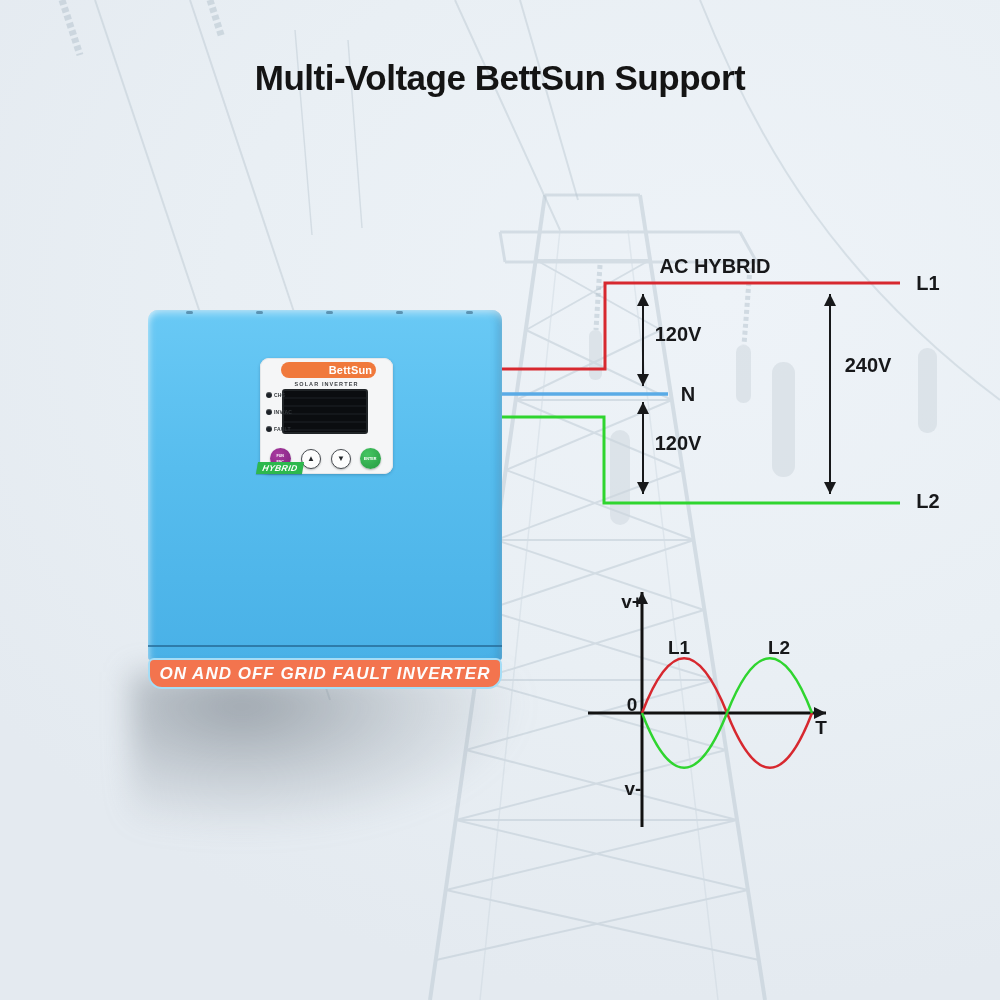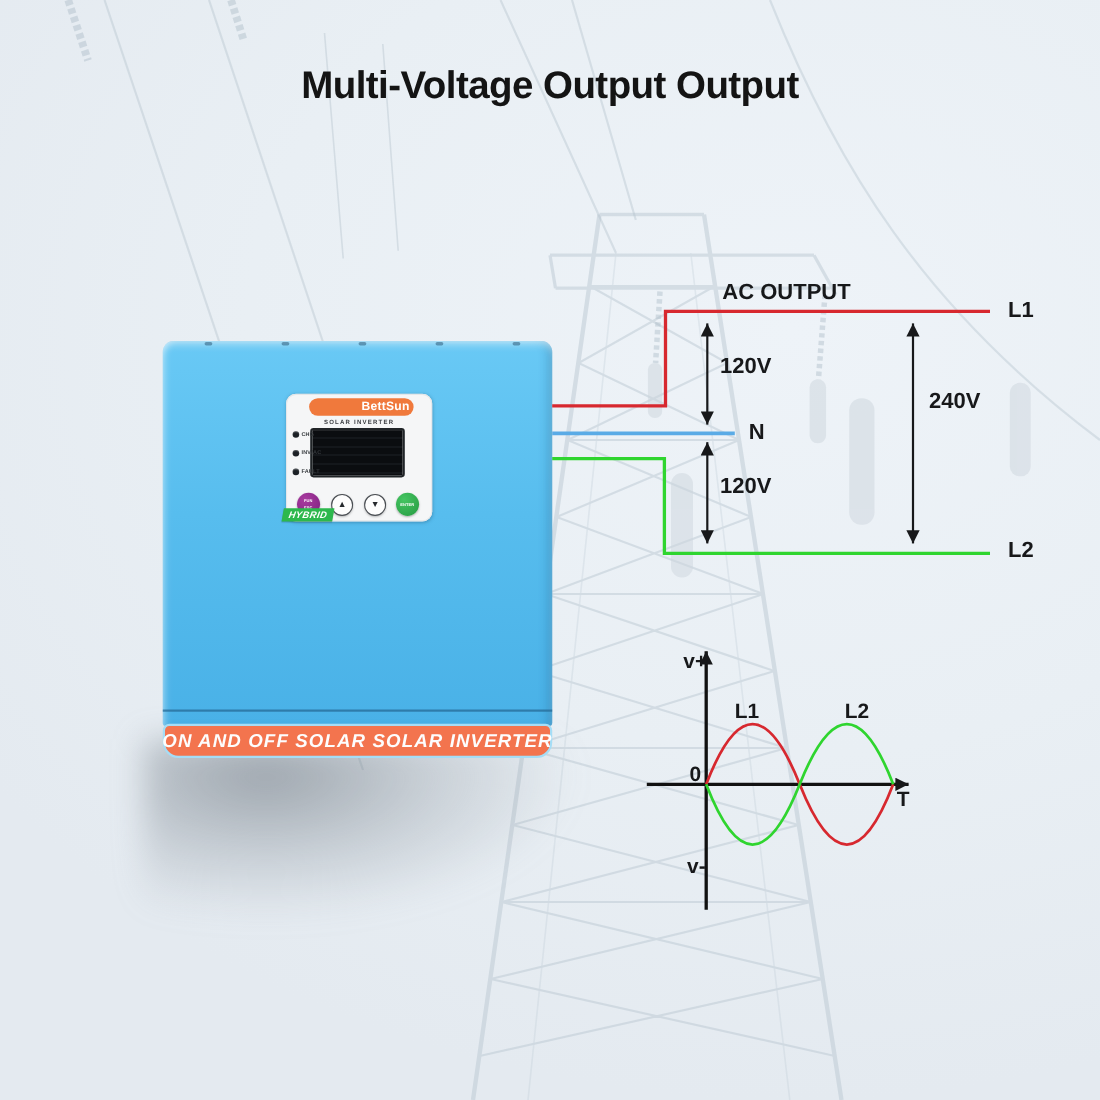--- a/index.html
+++ b/index.html
@@ -125,21 +125,21 @@
     </g>
     <g fill="#cdd6dd" opacity=".5" stroke="none">
       <rect x="736" y="345" width="15" height="58" rx="7"></rect>
       <rect x="589" y="330" width="13" height="50" rx="6"></rect>
       <rect x="772" y="362" width="23" height="115" rx="11"></rect>
       <rect x="918" y="348" width="19" height="85" rx="9"></rect>
       <rect x="610" y="430" width="20" height="95" rx="10"></rect>
     </g>
   </svg>
 
-  <div class="page-title">Multi-Voltage Output Output</div>
+  <div class="page-title">Multi-Voltage BettSun Support</div>
 
   <div class="inverter-shadow"></div>
 
   <div class="inverter">
     <div class="screw" style="left:38px"></div>
     <div class="screw" style="left:108px"></div>
     <div class="screw" style="left:178px"></div>
     <div class="screw" style="left:248px"></div>
     <div class="screw" style="left:318px"></div>
 
@@ -179,21 +179,21 @@
 
       <div class="hybrid-badge">
         <span>HYBRID</span>
       </div>
     </div>
 
     <div class="seam"></div>
   </div>
 
   <div class="bottom-banner">
-    <span>ON AND OFF SOLAR SOLAR INVERTER</span>
+    <span>ON AND OFF GRID FAULT INVERTER</span>
   </div>
 
   <svg class="diagram" width="1000" height="1000" viewBox="0 0 1000 1000">
     <defs>
       <marker id="arr" viewBox="0 0 12 12" refX="12" refY="6" markerWidth="13" markerHeight="12" orient="auto-start-reverse" markerUnits="userSpaceOnUse">
         <path d="M0,0 L12,6 L0,12 Z" fill="#17181a"></path>
       </marker>
     </defs>
 
     <polyline points="502,369 605,369 605,283 900,283" fill="none" stroke-width="3" stroke="#d7282f"></polyline>
@@ -204,21 +204,21 @@
     <line x1="643" y1="402" x2="643" y2="494" stroke="#17181a" stroke-width="2" marker-start="url(#arr)" marker-end="url(#arr)"></line>
     <line x1="830" y1="294" x2="830" y2="494" stroke="#17181a" stroke-width="2" marker-start="url(#arr)" marker-end="url(#arr)"></line>
 
     <line x1="642" y1="827" x2="642" y2="592" stroke="#111" stroke-width="3" marker-end="url(#arr)"></line>
     <line x1="588" y1="713" x2="826" y2="713" stroke="#111" stroke-width="3" marker-end="url(#arr)"></line>
 
     <path d="M642,713 C670,640 698,640 727,713 C756,786 784,786 812,713" fill="none" stroke-width="2.5" stroke="#d7282f"></path>
     <path d="M642,713 C670,786 698,786 727,713 C756,640 784,640 812,713" fill="none" stroke-width="2.5" stroke="#2fd52f"></path>
   </svg>
 
-  <div class="lbl" style="left:715px;top:266px">AC OUTPUT</div>
+  <div class="lbl" style="left:715px;top:266px">AC HYBRID</div>
   <div class="lbl" style="left:928px;top:283px">L1</div>
   <div class="lbl" style="left:688px;top:394px">N</div>
   <div class="lbl" style="left:928px;top:501px">L2</div>
   <div class="lbl" style="left:678px;top:334px">120V</div>
   <div class="lbl" style="left:678px;top:443px">120V</div>
   <div class="lbl" style="left:868px;top:365px">240V</div>
 
   <div class="lbl small" style="left:632px;top:602px">v+</div>
   <div class="lbl small" style="left:632px;top:705px">0</div>
   <div class="lbl small" style="left:633px;top:789px">v-</div>

